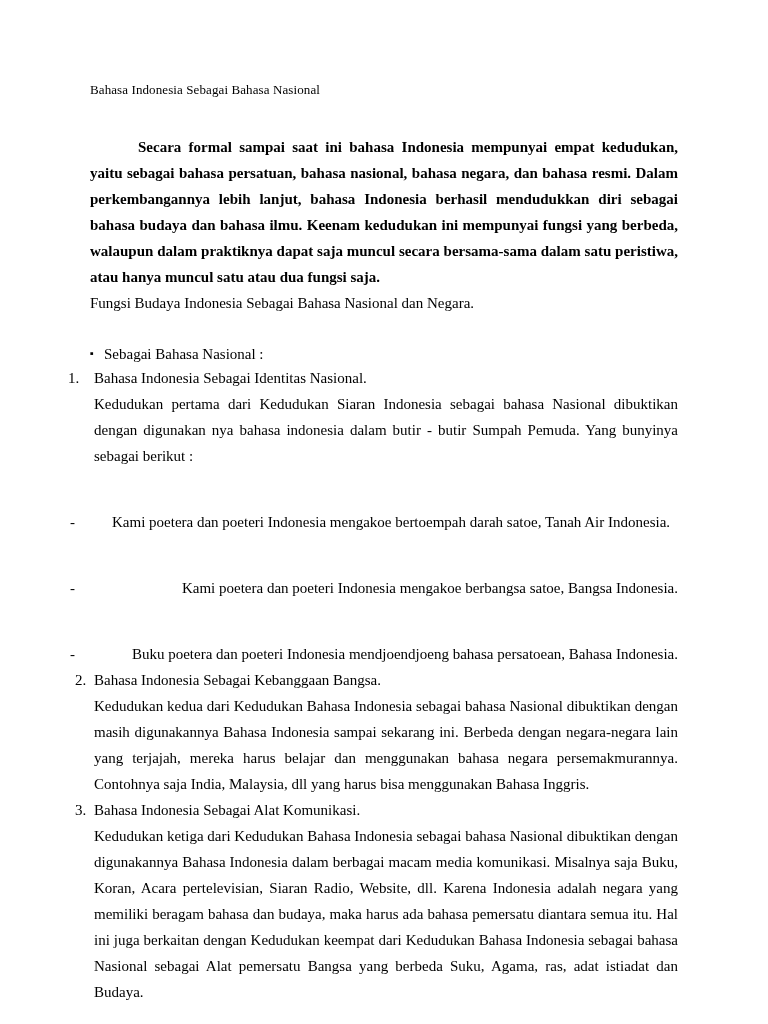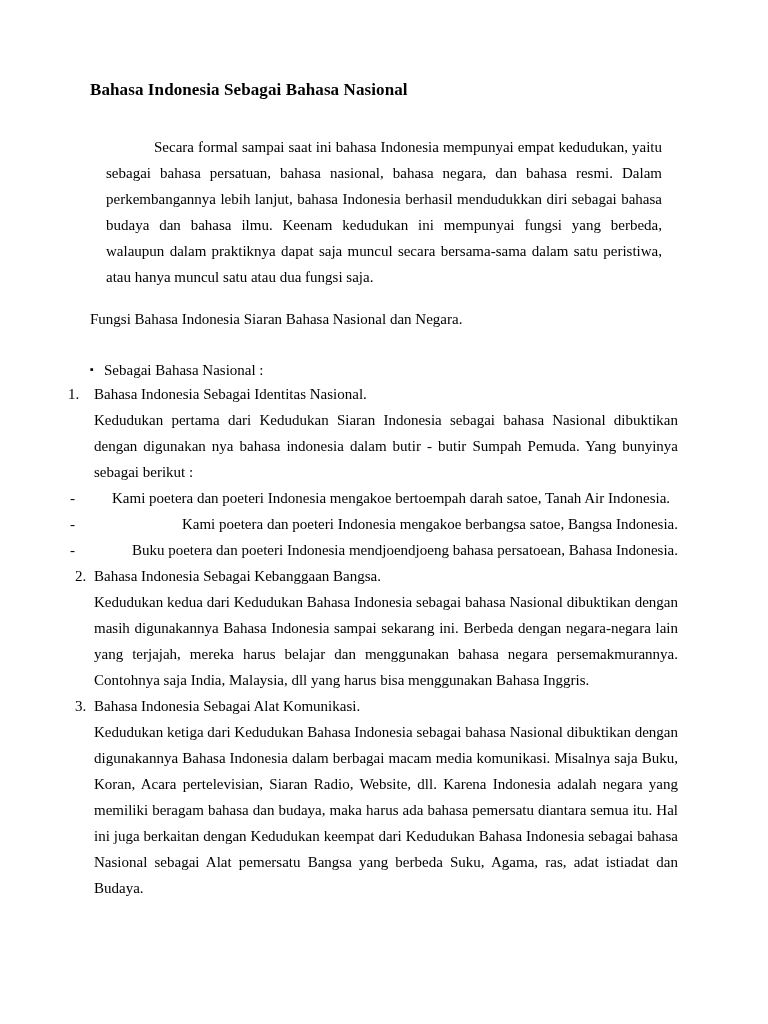--- a/index.html
+++ b/index.html
@@ -26,38 +26,39 @@
   }
 
   .content {
     position: absolute;
     left: 68px;
     top: 80px;
     width: 610px;
   }
 
   .doc-title {
-    font-size: 17px;
-    font-weight: bold;
+    font-size: 13px;
+    font-weight: normal;
     line-height: 20px;
     margin: 0 0 0 22px;
     letter-spacing: 0.1px;
   }
 
   .intro-block {
     margin-top: 34px;
   }
 
   p.body-par {
-    margin: 16px;
+    margin: 0;
     font-size: 15px;
     line-height: 26px;
     text-align: justify;
     text-justify: inter-word;
     padding-left: 22px;
+    font-weight: bold;
   }
 
   p.body-par.first-indent {
     text-indent: 48px;
   }
 
   p.flush {
     margin: 0;
     font-size: 15px;
     line-height: 26px;
@@ -117,39 +118,40 @@
   }
   .dash-item .dash-mark {
     position: absolute;
     left: 2px;
     top: 0;
   }
   .dash-item .dash-text {
     padding-left: 26px;
     text-align: justify;
     text-justify: inter-word;
+    margin-top: 40px;
   }
   .dash-item .dash-text.plain {
     text-align: right;
   }
   .dash-item .dash-text.wide-gap {
     text-indent: 18px;
   }
 </style>
 </head>
 <body>
 
 <div class="page">
   <div class="content">
 
     <h1 class="doc-title">Bahasa Indonesia Sebagai Bahasa Nasional</h1>
 
     <div class="intro-block">
       <p class="body-par first-indent">Secara formal sampai saat ini bahasa Indonesia mempunyai empat kedudukan, yaitu sebagai bahasa persatuan, bahasa nasional, bahasa negara, dan bahasa resmi. Dalam perkembangannya lebih lanjut, bahasa Indonesia berhasil mendudukkan diri sebagai bahasa budaya dan bahasa ilmu. Keenam kedudukan ini mempunyai fungsi yang berbeda, walaupun dalam praktiknya dapat saja muncul secara bersama-sama dalam satu peristiwa, atau hanya muncul satu atau dua fungsi saja.</p>
-      <p class="flush">Fungsi Bahasa Indonesia Siaran Bahasa Nasional dan Negara.</p>
+      <p class="flush">Fungsi Budaya Indonesia Sebagai Bahasa Nasional dan Negara.</p>
     </div>
 
     <div class="bullet-line">
       <span class="bullet-mark">▪</span><span>Sebagai Bahasa Nasional :</span>
     </div>
 
     <div class="num-item">
       <span class="marker">1.</span>
       <div class="item-head">Bahasa Indonesia Sebagai Identitas Nasional.</div>
     </div>

